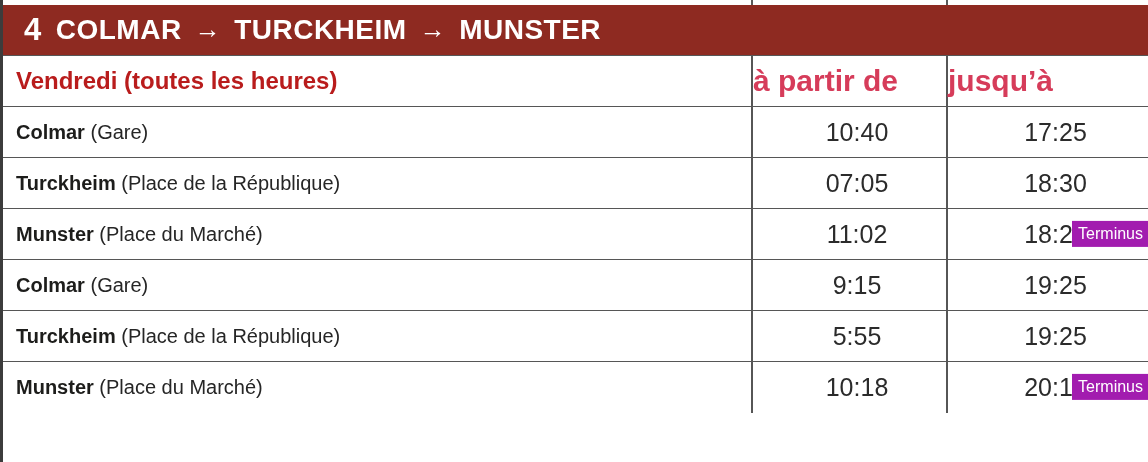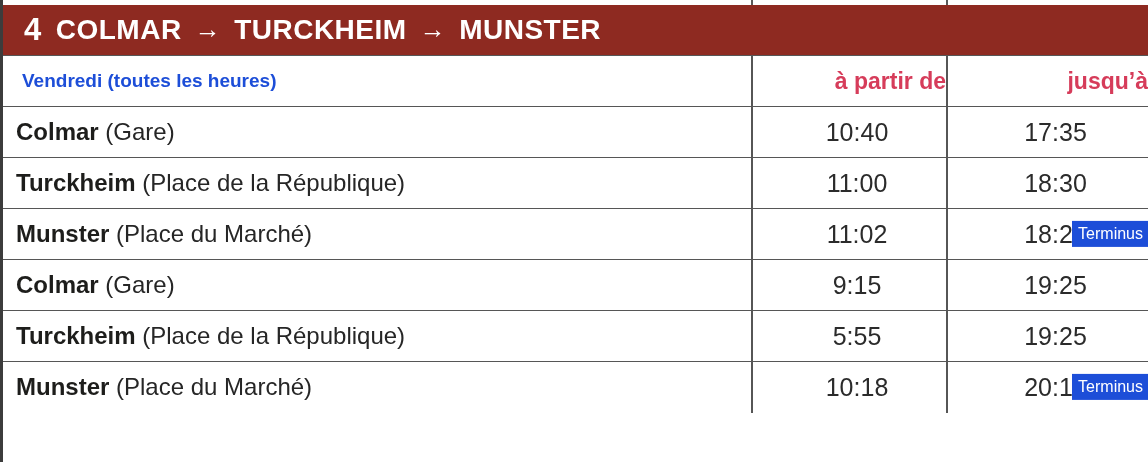--- a/index.html
+++ b/index.html
@@ -42,39 +42,39 @@
   }
   col.c1 { width: 749px; }
   col.c2 { width: 195px; }
   col.c3 { width: 201px; }
   tr.row { height: 51px; }
   td { vertical-align: middle; border-top: 1px solid #565656; }
   td.v { border-left: 2px solid #565656; }
   tr.row:last-child td { border-bottom: none; }
 
   .section-label {
-    color: #1d4ed8; font-weight: 700; font-size: 19px;
-    padding-left: 19px;
+    color: #b91c1c; font-weight: 700; font-size: 24px;
+    padding-left: 13px;
   }
   .col-head {
-    color: #d63c5a; font-weight: 700; font-size: 23px;
-    text-align: right;
+    color: #d63c5a; font-weight: 700; font-size: 30px;
+    text-align: left;
   }
-  .station-cell { padding-left: 13px; font-size: 24px; color: #1d1d1b; white-space: nowrap; }
+  .station-cell { padding-left: 13px; font-size: 20px; color: #1d1d1b; white-space: nowrap; }
   .st-name { font-weight: 700; }
   .st-detail { font-weight: 400; color: #262626; }
   .time {
     text-align: center; font-size: 25px; color: #2b2b2b; font-weight: 400;
     position: relative;
     padding-left: 15px;
   }
   .terminus-badge {
     position: absolute;
     right: 0; top: 50%; transform: translateY(-50%);
-    background: #1d4ed8; color: #ffffff;
+    background: #a21caf; color: #ffffff;
     font-size: 16px; font-weight: 400;
     padding: 3px 5px 4px 6px;
     line-height: 1.2;
     white-space: nowrap;
   }
 </style>
 </head>
 <body>
 
 <div class="sheet">
@@ -106,29 +106,29 @@
         <td class="col-head v">à partir de</td>
         <td class="col-head v">jusqu’à</td>
       </tr>
 
       <tr class="row">
         <td class="station-cell">
           <span class="st-name">Colmar</span>
           <span class="st-detail">(Gare)</span>
         </td>
         <td class="time v">10:40</td>
-        <td class="time v">17:35</td>
+        <td class="time v">17:25</td>
       </tr>
 
       <tr class="row">
         <td class="station-cell">
           <span class="st-name">Turckheim</span>
           <span class="st-detail">(Place de la République)</span>
         </td>
-        <td class="time v">11:00</td>
+        <td class="time v">07:05</td>
         <td class="time v">18:30</td>
       </tr>
 
       <tr class="row">
         <td class="station-cell">
           <span class="st-name">Munster</span>
           <span class="st-detail">(Place du Marché)</span>
         </td>
         <td class="time v">11:02</td>
         <td class="time v">

